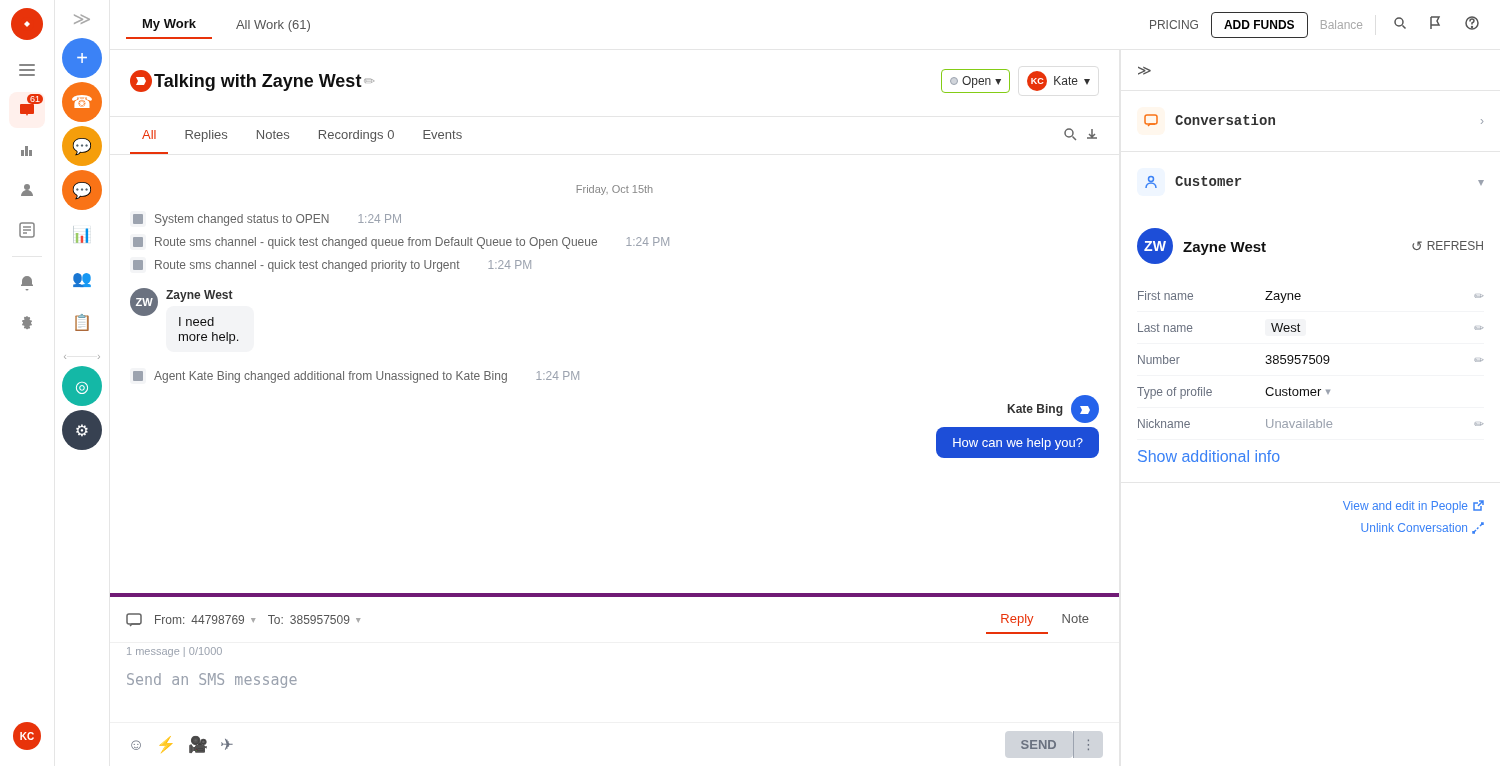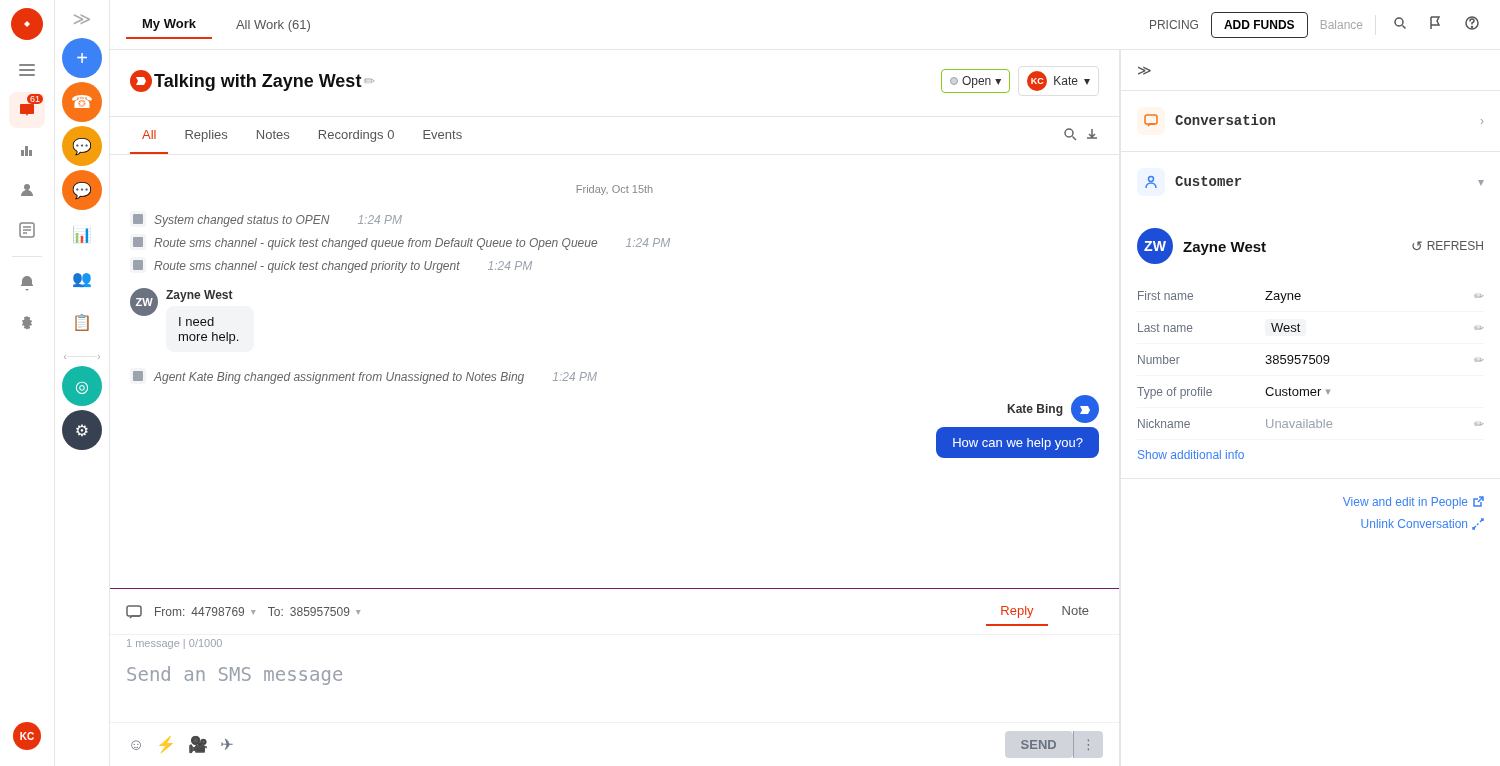--- a/index.html
+++ b/index.html
@@ -58,41 +58,41 @@
     
     .tabs-bar { display: flex; align-items: center; padding: 0 20px; border-bottom: 1px solid #e5e5e5; gap: 4px; }
     .conv-tab { padding: 10px 12px; font-size: 13px; color: #555; cursor: pointer; border-bottom: 2px solid transparent; }
     .conv-tab.active { color: #e8330a; border-bottom: 2px solid #e8330a; font-weight: 500; }
     .tabs-right { margin-left: auto; display: flex; align-items: center; gap: 8px; }
     .tab-icon-btn { background: none; border: none; cursor: pointer; color: #666; font-size: 14px; }
 
     
     .messages-area { flex: 1; overflow-y: auto; padding: 16px 20px; background: #fff; }
     .date-divider { text-align: center; font-size: 11px; color: #888; margin: 12px 0; }
-    .system-event { display: flex; align-items: flex-end; gap: 8px; padding: 3px 0; font-size: 12px; color: #666; font-style: italic; }
+    .system-event { display: flex; align-items: center; gap: 8px; padding: 3px 0; font-size: 12px; color: #666; }
     .system-icon { width: 16px; height: 16px; background: #f3f4f6; border-radius: 3px; display: flex; align-items: center; justify-content: center; flex-shrink: 0; margin-top: 1px; }
     .system-time { color: #9ca3af; font-size: 12px; margin-left: 20px; }
     .message-group { margin: 12px 0; }
     .message-sender { font-size: 12px; font-weight: 600; color: #333; margin-bottom: 4px; display: flex; align-items: center; gap: 8px; }
     .message-bubble { background: #f3f4f6; border-radius: 8px; padding: 8px 12px; font-size: 13px; color: #111; display: inline-block; max-width: 70%; }
     .message-right { display: flex; flex-direction: column; align-items: flex-end; margin: 8px 0; }
     .message-right .message-sender { justify-content: flex-end; }
     .message-bubble-blue { background: #1d4ed8; color: white; border-radius: 8px; padding: 8px 16px; font-size: 13px; }
     .msg-avatar { width: 28px; height: 28px; border-radius: 50%; background: #6b7280; color: white; display: flex; align-items: center; justify-content: center; font-size: 11px; font-weight: bold; }
     .msg-avatar-blue { width: 28px; height: 28px; border-radius: 50%; background: #2563eb; color: white; display: flex; align-items: center; justify-content: center; font-size: 16px; }
 
     
-    .reply-area { border-top: 1px solid #701a75; padding: 0; background: #fff; }
+    .reply-area { border-top: 4px solid #701a75; padding: 0; background: #fff; }
     .reply-header { display: flex; align-items: center; padding: 8px 16px; gap: 12px; border-bottom: 1px solid #f0f0f0; }
     .reply-field { display: flex; align-items: center; gap: 6px; font-size: 12px; color: #555; cursor: pointer; }
     .reply-arrow { color: #aaa; font-size: 10px; }
     .reply-tabs { margin-left: auto; display: flex; gap: 0; }
     .reply-tab { padding: 6px 14px; font-size: 13px; color: #555; cursor: pointer; border-bottom: 2px solid transparent; }
     .reply-tab.active { color: #e8330a; border-bottom: 2px solid #e8330a; }
-    .reply-input { width: 100%; border: none; outline: none; padding: 12px 16px; font-size: 19px; color: #333; resize: none; min-height: 60px; background: #fff; }
+    .reply-input { width: 100%; border: none; outline: none; padding: 12px 16px; font-size: 15px; color: #333; resize: none; min-height: 60px; background: #fff; }
     .reply-input::placeholder { color: #9ca3af; }
     .reply-footer { display: flex; align-items: center; padding: 8px 16px; gap: 8px; border-top: 1px solid #f0f0f0; }
     .reply-footer-icon { background: none; border: none; cursor: pointer; color: #6b7280; font-size: 16px; padding: 2px; }
     .btn-send { margin-left: auto; background: #d1d5db; color: #6b7280; border: none; padding: 6px 16px; border-radius: 4px; font-size: 13px; font-weight: 600; cursor: not-allowed; }
     .btn-send-more { background: #d1d5db; color: #6b7280; border: none; border-left: 1px solid #9ca3af; padding: 6px 8px; border-radius: 0 4px 4px 0; cursor: pointer; }
 
     
     .right-panel { width: 380px; background: #fff; border-left: 1px solid #e5e5e5; display: flex; flex-direction: column; overflow-y: auto; }
     .right-panel-header { display: flex; align-items: center; padding: 12px 16px; border-bottom: 1px solid #e5e5e5; }
     .panel-collapse-btn { background: none; border: none; cursor: pointer; color: #555; font-size: 14px; margin-right: auto; }
@@ -113,21 +113,21 @@
     .customer-name { font-size: 15px; font-weight: 700; color: #111; }
     .refresh-btn { margin-left: auto; display: flex; align-items: center; gap: 4px; background: none; border: none; cursor: pointer; font-size: 12px; color: #555; font-weight: 500; }
     .field-row { display: flex; align-items: center; padding: 8px 0; border-bottom: 1px solid #f3f4f6; gap: 8px; }
     .field-label { font-size: 12px; color: #6b7280; width: 120px; flex-shrink: 0; }
     .field-value { font-size: 13px; color: #111; flex: 1; }
     .field-edit-icon { color: #9ca3af; cursor: pointer; font-size: 12px; margin-left: 4px; }
     .field-value-box { background: #f3f4f6; border-radius: 3px; padding: 1px 6px; font-size: 13px; }
     .type-select { display: flex; align-items: center; gap: 4px; cursor: pointer; }
     .type-chevron { color: #9ca3af; font-size: 11px; }
     .unavailable { color: #9ca3af; }
-    .show-more { font-size: 12px; color: #3b82f6; cursor: pointer; margin-top: 8px; }
+    .show-more { font-size: 16px; color: #3b82f6; cursor: pointer; margin-top: 8px; }
     .panel-footer { padding: 16px; display: flex; flex-direction: column; gap: 8px; align-items: flex-end; }
     .link-btn { font-size: 12px; color: #3b82f6; cursor: pointer; display: flex; align-items: center; gap: 4px; text-decoration: none; }
   </style>
 </head>
 <body>
 
 <div class="icon-rail">
   <div class="icon-rail-logo">
     <svg width="16" height="16" viewBox="0 0 16 16" fill="none">
       <circle cx="8" cy="8" r="7" fill="#e8330a"></circle>
@@ -324,21 +324,21 @@
             </div>
           </div>
         </div>
 
         <div class="system-event">
           <div class="system-icon">
             <svg width="10" height="10" viewBox="0 0 10 10" fill="#9ca3af">
                 <rect width="10" height="10" rx="1"></rect>
               </svg>
           </div>
-          <span>Agent Kate Bing changed assignment from Unassigned to Notes Bing</span>
+          <span>Agent Kate Bing changed additional from Unassigned to Kate Bing</span>
           <span class="system-time">1:24 PM</span>
         </div>
 
         <div class="message-right">
           <div class="message-sender">
             <span>Kate Bing</span>
             <div class="msg-avatar-blue">
               <svg width="14" height="14" viewBox="0 0 14 14" fill="white">
                   <path d="M2 12l2-4L2 4h8l2 4-2 4z"></path>
                 </svg>

